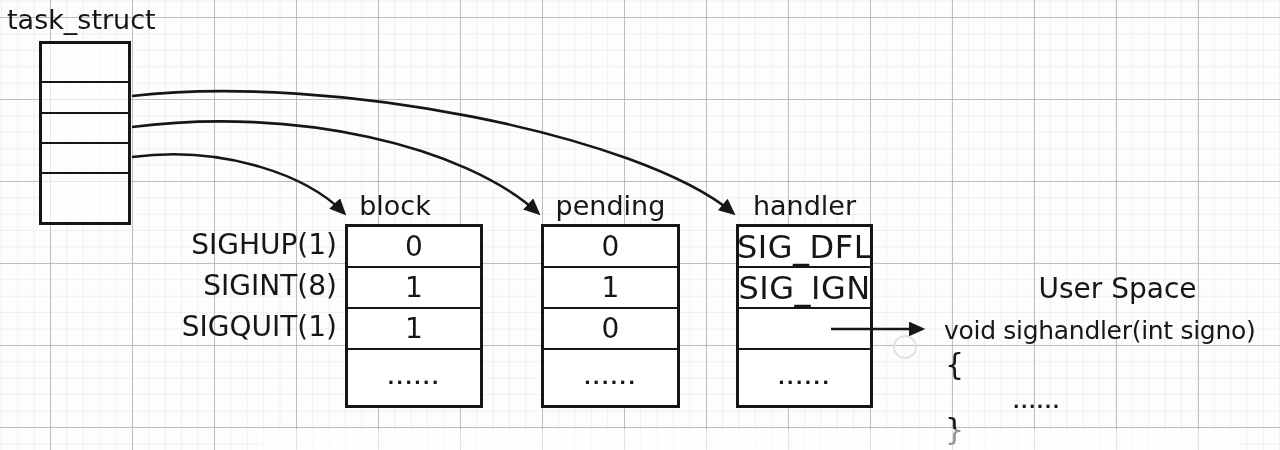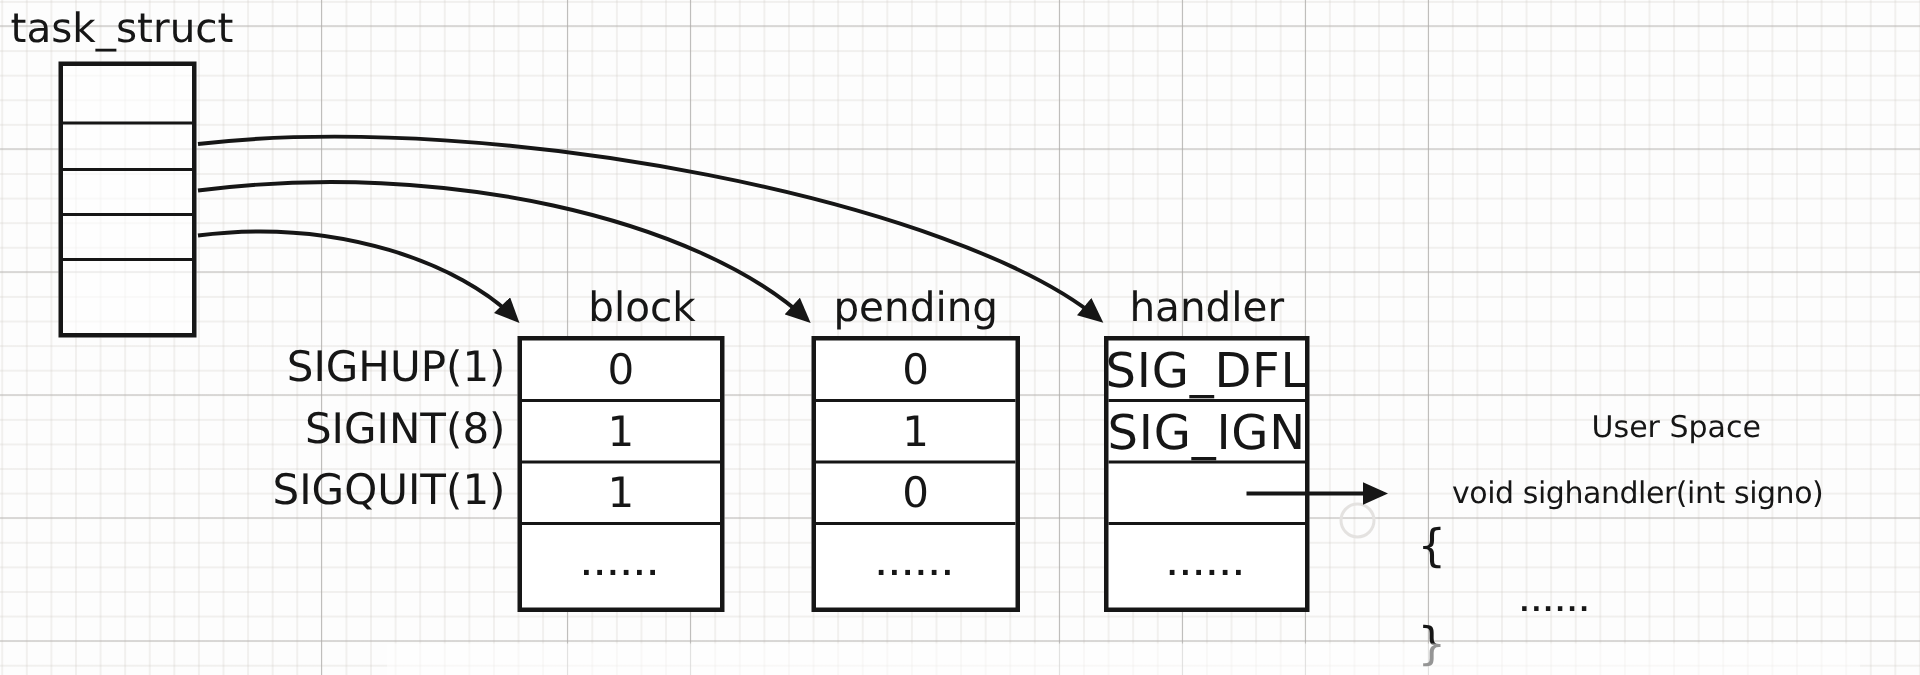--- a/index.html
+++ b/index.html
@@ -53,22 +53,22 @@
   .cell .small{font-size:32px;letter-spacing:0.5px;}
   .dots{font-size:18px;font-weight:bold;letter-spacing:2px;}
 
   .tbl-header{
     top:188px;height:34px;
     display:flex;align-items:center;justify-content:center;
     font-size:27px;
   }
 
   
-  .user-space{left:1000px;top:272px;width:235px;text-align:center;font-size:20px;white-space:nowrap;}
-  .signature{left:944px;top:316px;font-size:20px;letter-spacing:-0.3px;white-space:nowrap;margin-left:24px;}
+  .user-space{left:1000px;top:272px;width:235px;text-align:center;font-size:28px;white-space:nowrap;}
+  .signature{left:944px;top:316px;font-size:25px;letter-spacing:-0.3px;white-space:nowrap;}
   .brace{left:945px;font-size:30px;}
   .brace-open{top:347px;}
   .brace-close{top:412px;}
   .body-dots{left:1013px;top:392px;font-size:17px;font-weight:bold;letter-spacing:1.5px;}
 
   svg.overlay{position:absolute;left:0;top:0;pointer-events:none;}
 </style>
 </head>
 <body>
 
@@ -83,21 +83,21 @@
     <div class="tsrow ts4"></div>
     <div class="tsrow ts5"></div>
   </div>
 
   <div class="abs siglabels">
     <div class="siglabel">SIGHUP(1)</div>
     <div class="siglabel">SIGINT(8)</div>
     <div class="siglabel">SIGQUIT(1)</div>
   </div>
 
-  <div class="abs tbl-header" style="left:359px;width:138px;">block</div>
+  <div class="abs tbl-header" style="left:326px;width:138px;">block</div>
   <div class="abs tbl-header" style="left:736px;width:137px;">handler</div>
   <div class="abs tbl-header" style="left:541px;width:139px;">pending</div>
 
   <div class="abs sigtable" style="left:345px;width:138px;">
     <div class="cell c1">
         <span>0</span>
       </div>
     <div class="cell c2">
         <span>1</span>
       </div>

